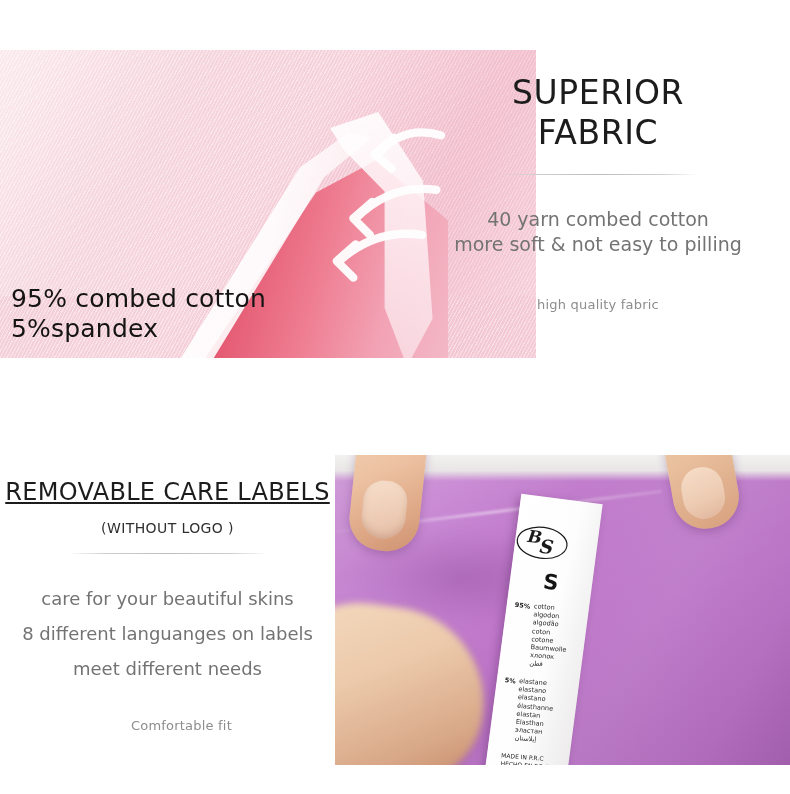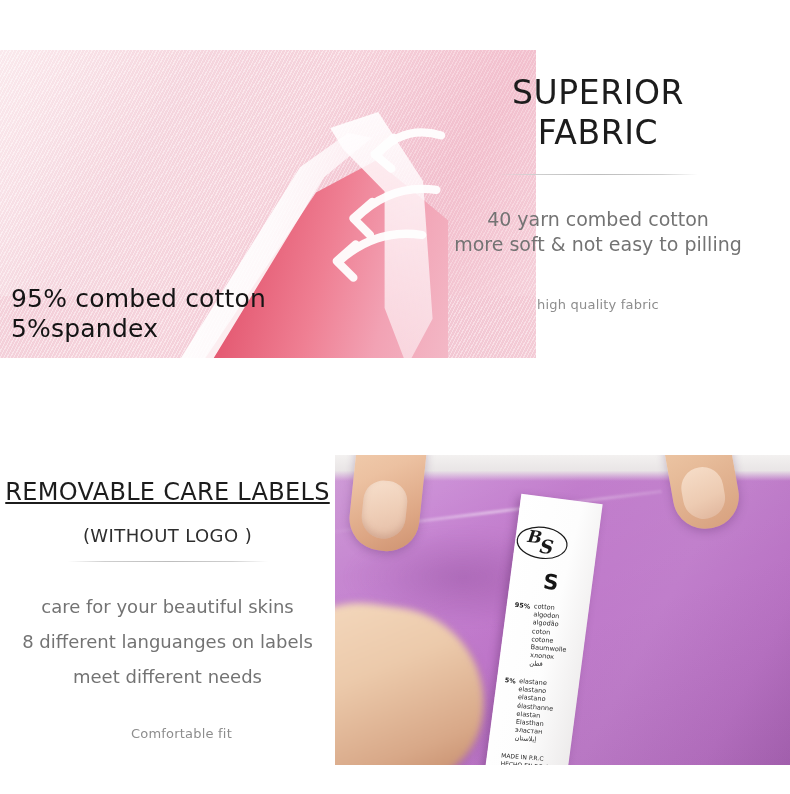--- a/index.html
+++ b/index.html
@@ -182,23 +182,23 @@
     text-align: center;
   }
   .labels-copy .sec-title {
     padding-top: 22px;
     font-size: 24px;
     line-height: 30px;
     letter-spacing: 0.3px;
     text-decoration: underline;
   }
   .sec-subtitle {
-    margin: 8px;
+    margin: 0;
     padding-top: 12px;
-    font-size: 18px;
+    font-size: 14px;
     line-height: 18px;
     letter-spacing: 0.4px;
     color: #2e2e2e;
     font-family: "DejaVu Sans", sans-serif;
     text-align: center;
   }
   .labels-copy .rule {
     margin-top: 16px;
   }
   .labels-copy .sec-body {

